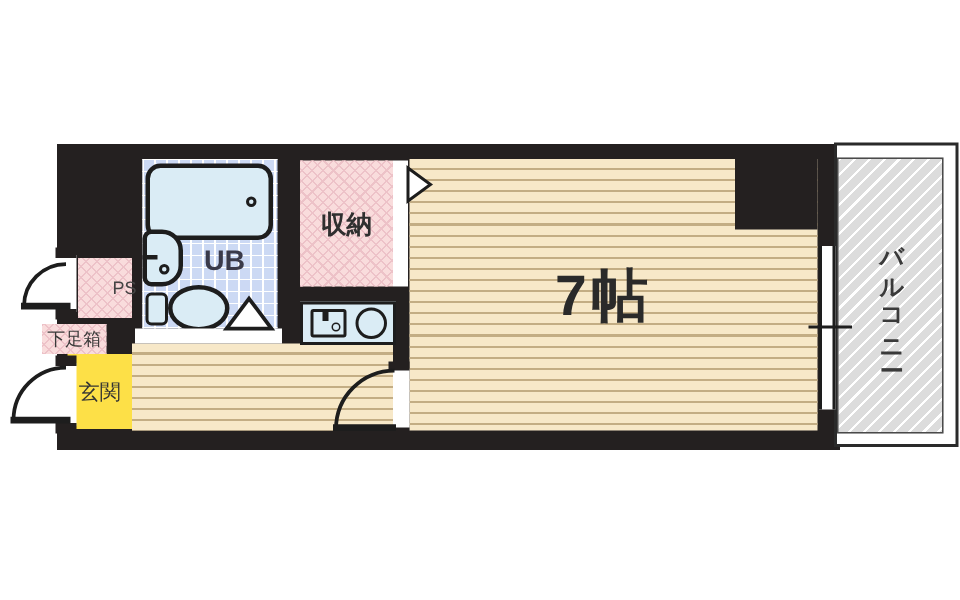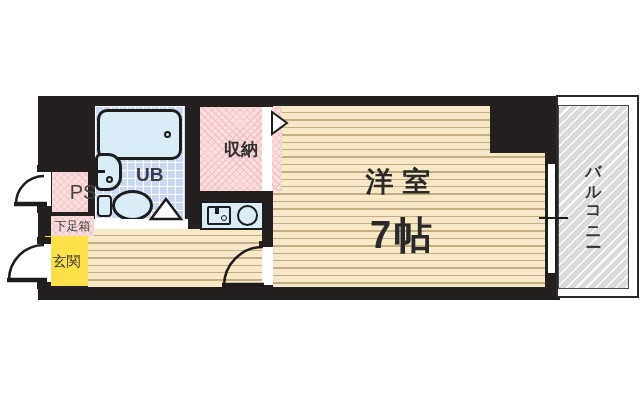--- a/index.html
+++ b/index.html
@@ -70,51 +70,50 @@
     <div class="abs fixture" style="left:0px;top:47px;width:27px;height:38px;border-radius:6px 14px 14px 6px;">
       <div class="abs" style="left:8px;bottom:5px;width:7px;height:7px;border:2px solid #1d1d1d;border-radius:50%;"></div>
       <div class="abs" style="left:-3px;top:14px;width:10px;height:3px;background:#1d1d1d;"></div>
     </div>
     <div class="abs fixture" style="left:2px;top:89px;width:15px;height:22px;border-width:2.5px;border-radius:4px;"></div>
     <div class="abs fixture" style="left:17px;top:84px;width:41px;height:31px;border-radius:50%;"></div>
     <span class="lbl" style="left:41px;top:59px;font-size:19px;color:#3a3a4a;">UB</span>
   </div>
   <div class="abs" style="left:90px;top:219px;width:98px;height:10px;background:#fff;"></div>
 
-  <div class="abs pinkhatch center" style="left:200px;top:107px;width:82px;height:84px;">
+  <div class="abs pinkhatch center" style="left:200px;top:107px;width:62px;height:84px;">
     <span class="lbl" style="position:static;font-size:17px;">収納</span>
   </div>
   <div class="abs" style="left:262px;top:107px;width:10px;height:84px;background:#fff;"></div>
 
   <div class="abs" style="left:200px;top:201px;width:64px;height:29px;background:#daecf5;border:2px solid #1d1d1d;">
     <div class="abs" style="left:5px;top:3px;width:24px;height:19px;border:2px solid #1d1d1d;border-radius:2px;">
       <div class="abs" style="left:6px;top:-1px;width:4px;height:7px;background:#1d1d1d;"></div>
       <div class="abs" style="right:2px;bottom:2px;width:6px;height:6px;border:1.5px solid #1d1d1d;border-radius:50%;"></div>
     </div>
     <div class="abs" style="left:35px;top:2px;width:21px;height:21px;border:2.5px solid #1d1d1d;border-radius:50%;"></div>
   </div>
 
   <div class="abs pinkhatch center" style="left:52px;top:172px;width:36px;height:40px;">
-    <span class="lbl" style="position:static;font-size:20px;font-weight:normal;color:#444;margin-left:26px;">PS</span>
+    <span class="lbl" style="position:static;font-size:12px;font-weight:normal;color:#444;margin-left:26px;">PS</span>
   </div>
 
-  <div class="abs pinkhatch center" style="left:51px;top:216px;width:43px;height:20px;">
+  <div class="abs pinkhatch center" style="left:28px;top:216px;width:43px;height:20px;">
     <span class="lbl" style="position:static;font-size:12px;white-space:nowrap;font-weight:normal;color:#3a3a3a;">下足箱</span>
   </div>
 
   <div class="abs center" style="left:45px;top:236px;width:43px;height:50px;background:#fde047;">
     <span class="lbl" style="position:static;font-size:14px;font-weight:normal;color:#333;">玄関</span>
   </div>
 
   <div class="abs" style="left:38px;top:170px;width:13px;height:38px;background:#fff;"></div>
   <div class="abs" style="left:38px;top:242px;width:13px;height:42px;background:#fff;"></div>
   <div class="abs" style="left:262px;top:246px;width:11px;height:41px;background:#fff;"></div>
 
   <div id="main-room-label" class="abs" style="left:330px;top:163px;width:145px;">
-    <span class="l1">洋室</span>
     <span class="l2">7帖</span>
   </div>
 
   <svg id="svg-overlay" width="640" height="400" viewBox="0 0 640 400">
 
     <g fill="#242020">
       <rect x="37" y="165" width="14" height="7"></rect>
       <rect x="37" y="206" width="14" height="7"></rect>
       <rect x="37" y="237" width="14" height="7"></rect>
       <rect x="37" y="282" width="14" height="7"></rect>

